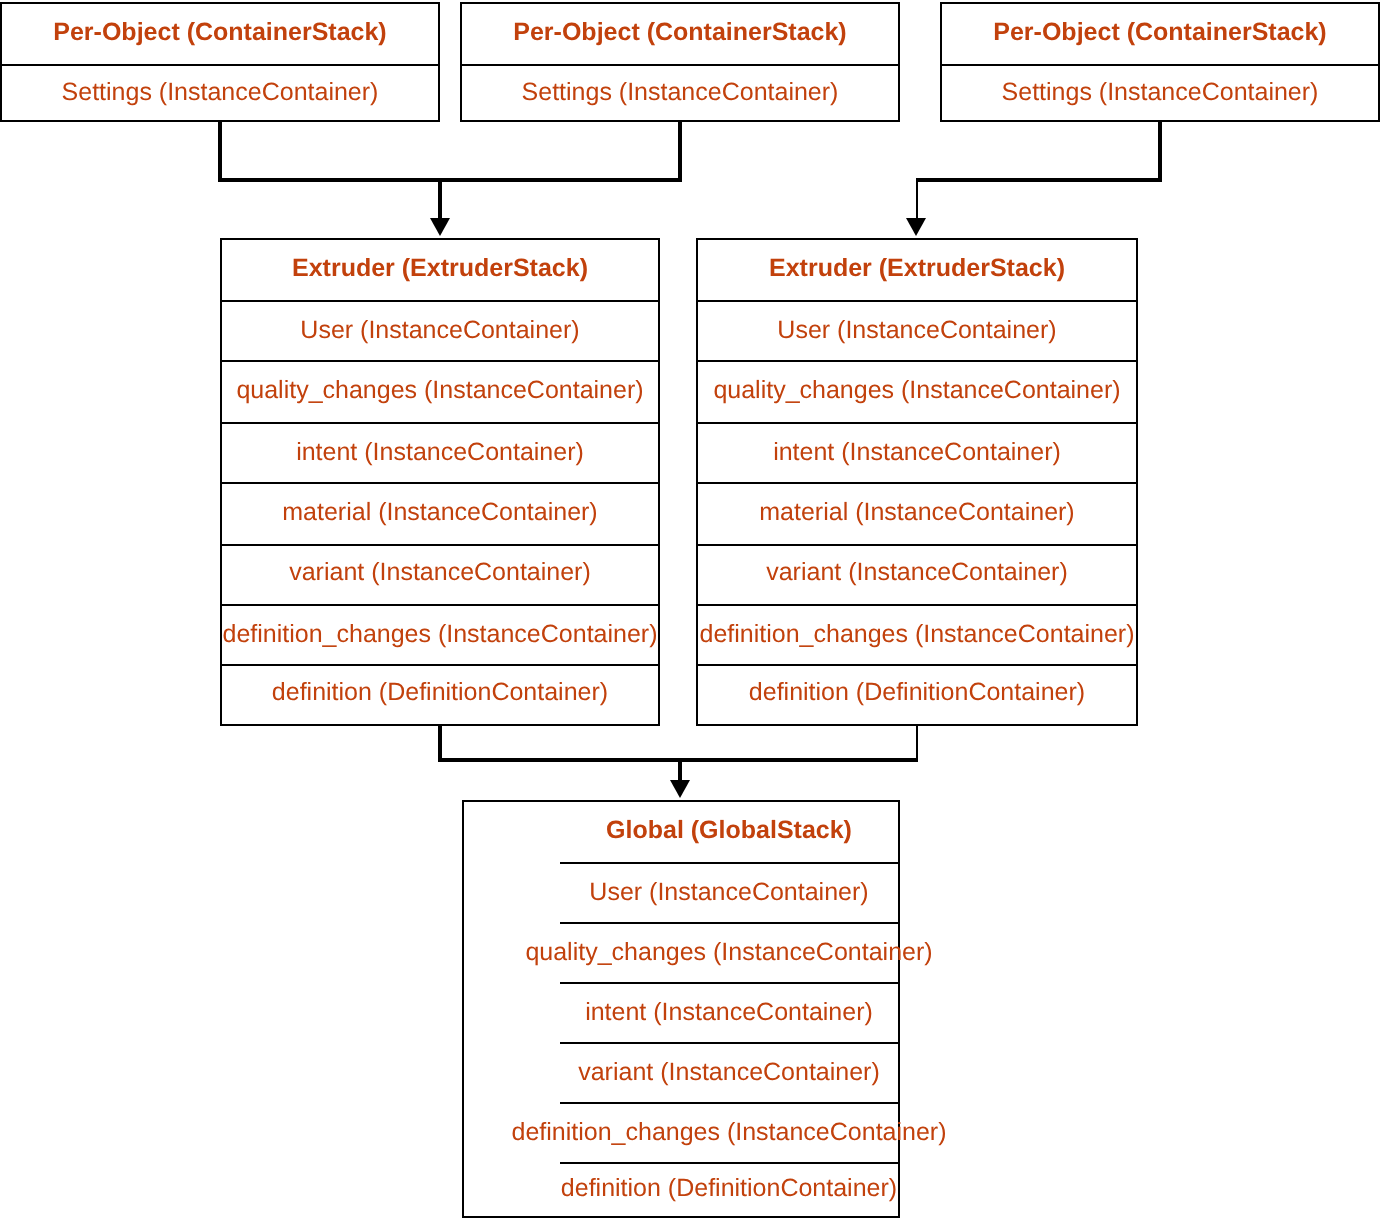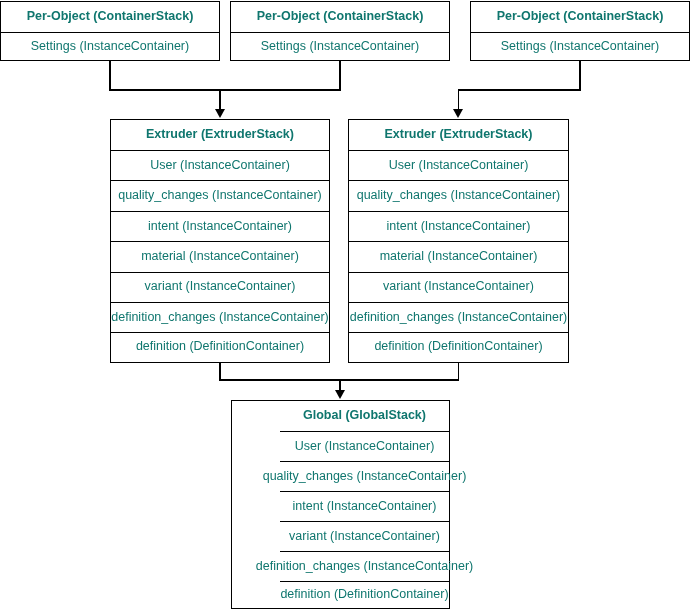--- a/index.html
+++ b/index.html
@@ -20,21 +20,21 @@
     box-sizing: border-box;
     border: 1.6px solid #000000;
     background: #ffffff;
   }
   .row {
     box-sizing: border-box;
     display: flex;
     align-items: center;
     justify-content: center;
     text-align: center;
-    color: #0f766e;
+    color: #c2410c;
     font-size: 12.5px;
     line-height: 1.1;
     white-space: nowrap;
     border-top: 1.6px solid #000000;
     padding: 0 4px;
   }
   .row.header {
     border-top: none;
     font-weight: bold;
   }

